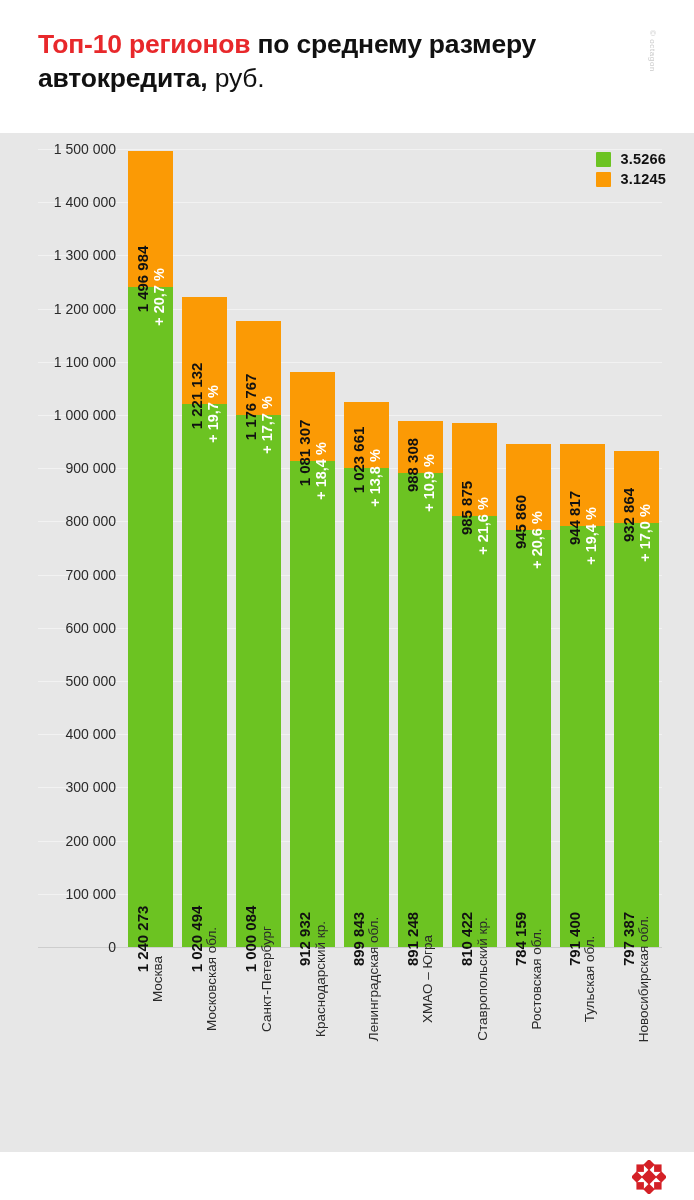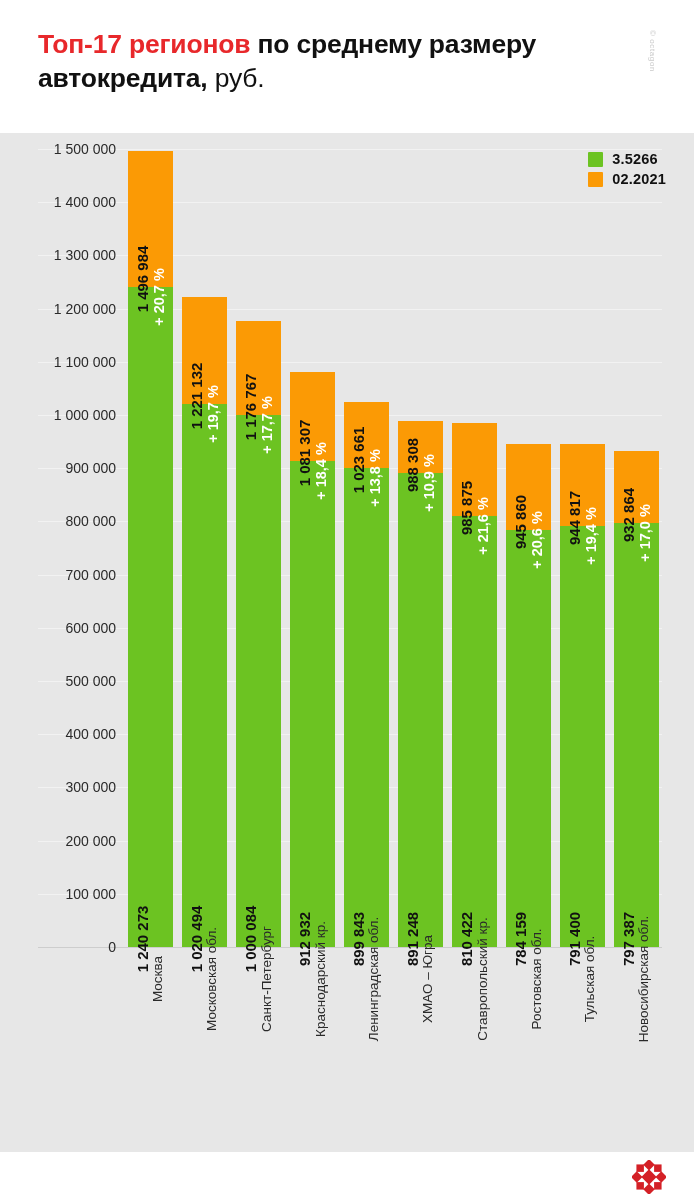--- a/index.html
+++ b/index.html
@@ -102,35 +102,35 @@
   #footer{
     position:absolute;left:0;top:1152px;width:694px;height:48px;background:#ffffff;
   }
   #logo{position:absolute;right:28px;top:8px;width:34px;height:34px;}
 </style>
 </head>
 <body>
 
 <div id="header">
   <div id="title">
-    <span class="accent">Топ-17 регионов</span><span> по среднему размеру автокредита,</span><span class="light"> руб.</span>
+    <span class="accent">Топ-10 регионов</span><span> по среднему размеру автокредита,</span><span class="light"> руб.</span>
   </div>
   <div id="watermark">© octagon</div>
 </div>
 
 <div id="panel">
 
   <div id="legend">
       <div class="legend-row">
         <div class="legend-swatch" style="background: rgb(108, 195, 34);"></div>
         <div class="legend-label">3.5266</div>
       </div>
       <div class="legend-row">
         <div class="legend-swatch" style="background: rgb(251, 154, 5);"></div>
-        <div class="legend-label">02.2021</div>
+        <div class="legend-label">3.1245</div>
       </div>
     </div>
 
   <div id="plot">
       <div class="gridline zero" style="top: 798px;"></div>
       <div class="ytick" style="top: 798px;">0</div>
       <div class="gridline" style="top: 744.8px;"></div>
       <div class="ytick" style="top: 744.8px;">100 000</div>
       <div class="gridline" style="top: 691.6px;"></div>
       <div class="ytick" style="top: 691.6px;">200 000</div>

